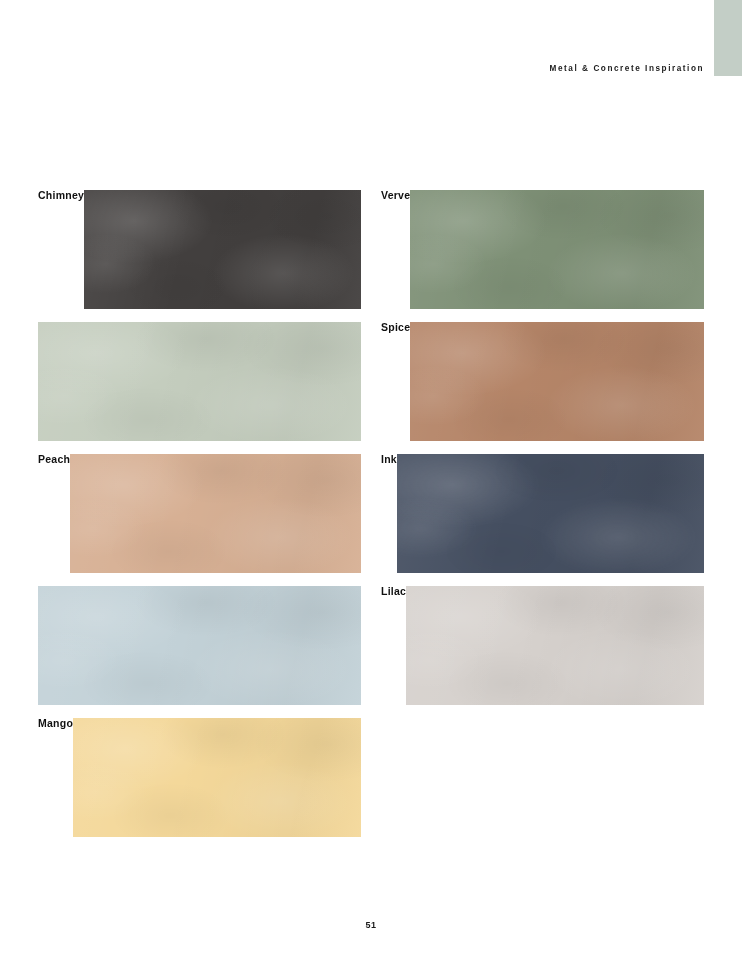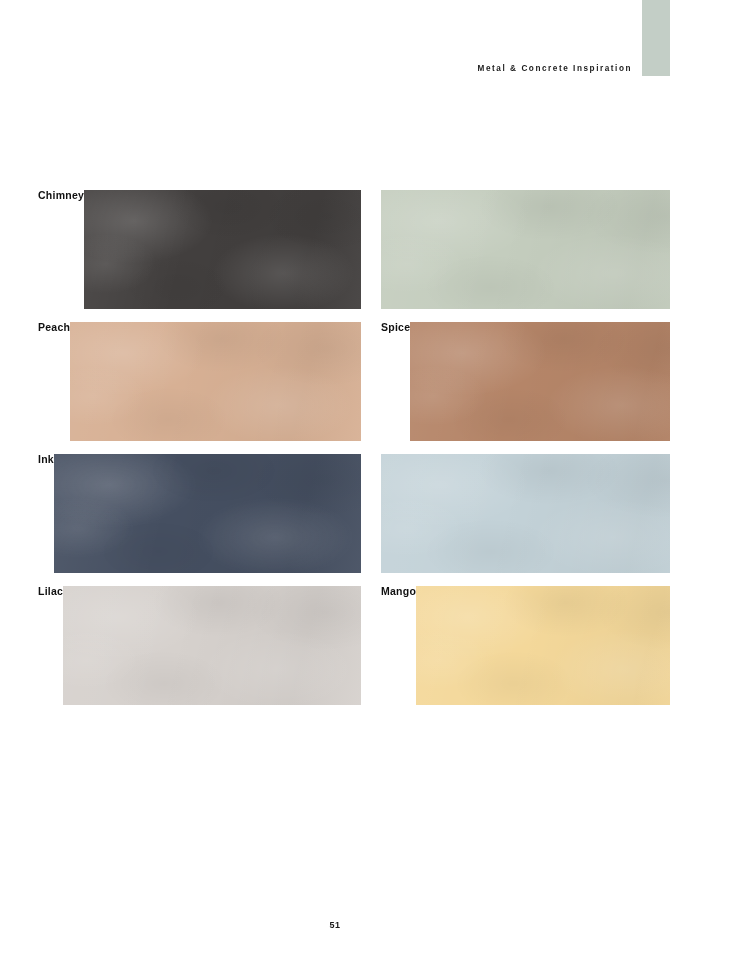--- a/index.html
+++ b/index.html
@@ -8,21 +8,21 @@
   html, body {
     width: 742px;
     height: 968px;
     background: #ffffff;
     font-family: "Liberation Sans", sans-serif;
     -webkit-font-smoothing: antialiased;
   }
 
   .page {
     position: relative;
-    width: 670px;
+    width: 742px;
     height: 968px;
     background: #ffffff;
     overflow: hidden;
   }
 
   
   .edge-tab {
     position: absolute;
     top: 0;
     right: 0;
@@ -123,33 +123,37 @@
   <div class="running-header">Metal &amp; Concrete Inspiration</div>
 
   <div class="swatch-grid">
 
     <div class="swatch-cell">
       <div class="swatch-label">Chimney</div>
       <div class="swatch-chip" style="background-color: rgb(66, 63, 62);"></div>
     </div>
 
 
+    <div class="swatch-cell">
+      <div class="swatch-label">Verve</div>
+      <div class="swatch-chip" style="background-color: rgb(126, 144, 118);"></div>
+    </div>
 
     <div class="swatch-cell">
       <div class="swatch-chip" style="background-color: rgb(196, 205, 190);"></div>
     </div>
 
     <div class="swatch-cell">
-      <div class="swatch-label">Peach</div>
-      <div class="swatch-chip" style="background-color: rgb(215, 176, 148);"></div>
+      <div class="swatch-label">Spice</div>
+      <div class="swatch-chip" style="background-color: rgb(181, 133, 104);"></div>
     </div>
 
     <div class="swatch-cell">
-      <div class="swatch-label">Spice</div>
-      <div class="swatch-chip" style="background-color: rgb(181, 133, 104);"></div>
+      <div class="swatch-label">Peach</div>
+      <div class="swatch-chip" style="background-color: rgb(215, 176, 148);"></div>
     </div>
 
     <div class="swatch-cell">
       <div class="swatch-label">Ink</div>
       <div class="swatch-chip" style="background-color: rgb(69, 79, 97);"></div>
     </div>
 
     <div class="swatch-cell">
       <div class="swatch-chip" style="background-color: rgb(195, 210, 216);"></div>
     </div>

